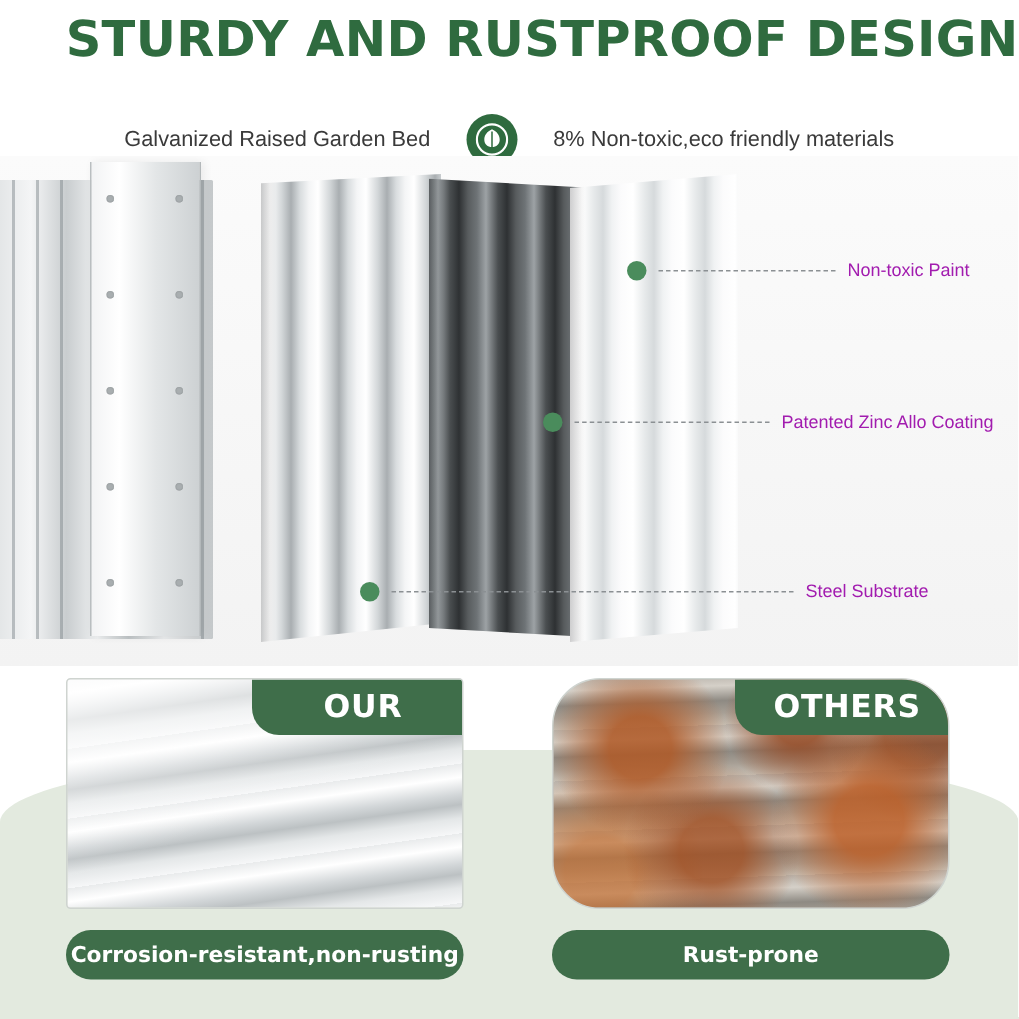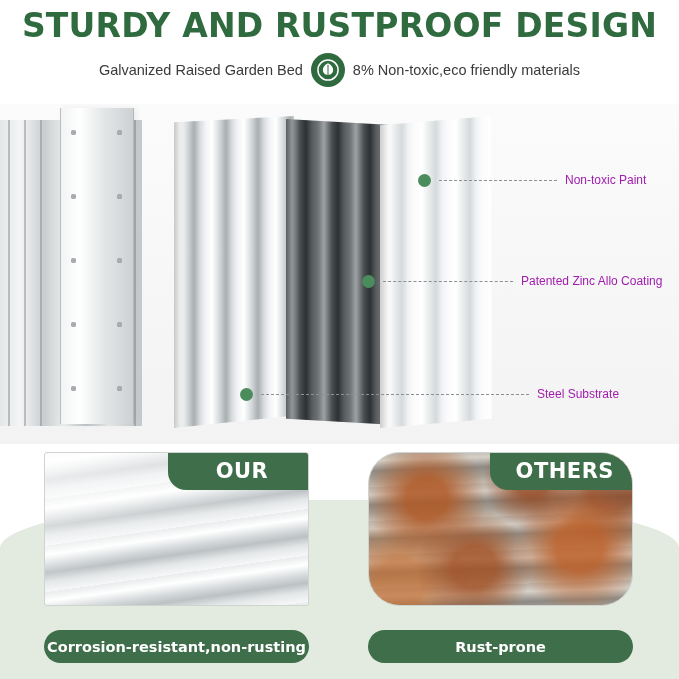--- a/index.html
+++ b/index.html
@@ -20,38 +20,38 @@
     background: #ffffff;
     overflow: hidden;
   }
 
   
   .title {
     position: absolute;
     left: 0;
     top: 6px;
     width: 679px;
-    text-align: center;
+    text-align: right;
     font-size: 33px;
     font-weight: bold;
     letter-spacing: 0.2px;
     color: #2f6b3f;
     font-family: "DejaVu Sans", sans-serif;
   }
 
   
   .subtitle-row {
     position: absolute;
     left: 0;
-    top: 53px;
+    top: 76px;
     width: 679px;
     display: flex;
     align-items: center;
     justify-content: center;
-    gap: 8px;
+    gap: 24px;
   }
   .subtitle-text {
     font-size: 14.5px;
     color: #3a3a3a;
     font-family: "Liberation Sans", sans-serif;
     white-space: nowrap;
   }
   .leaf-badge {
     width: 34px;
     height: 34px;
@@ -245,21 +245,21 @@
     background: #3f6e4a;
     color: #ffffff;
     font-size: 21px;
     font-weight: bold;
     text-align: center;
     border-bottom-left-radius: 18px;
     font-family: "DejaVu Sans", sans-serif;
     letter-spacing: 0.5px;
   }
   .caption {
-    margin-top: 24px;
+    margin-top: 14px;
     width: 265px;
     height: 33px;
     background: #3f6e4a;
     border-radius: 17px;
     color: #ffffff;
     font-size: 14.5px;
     font-weight: bold;
     display: flex;
     align-items: center;
     justify-content: center;

